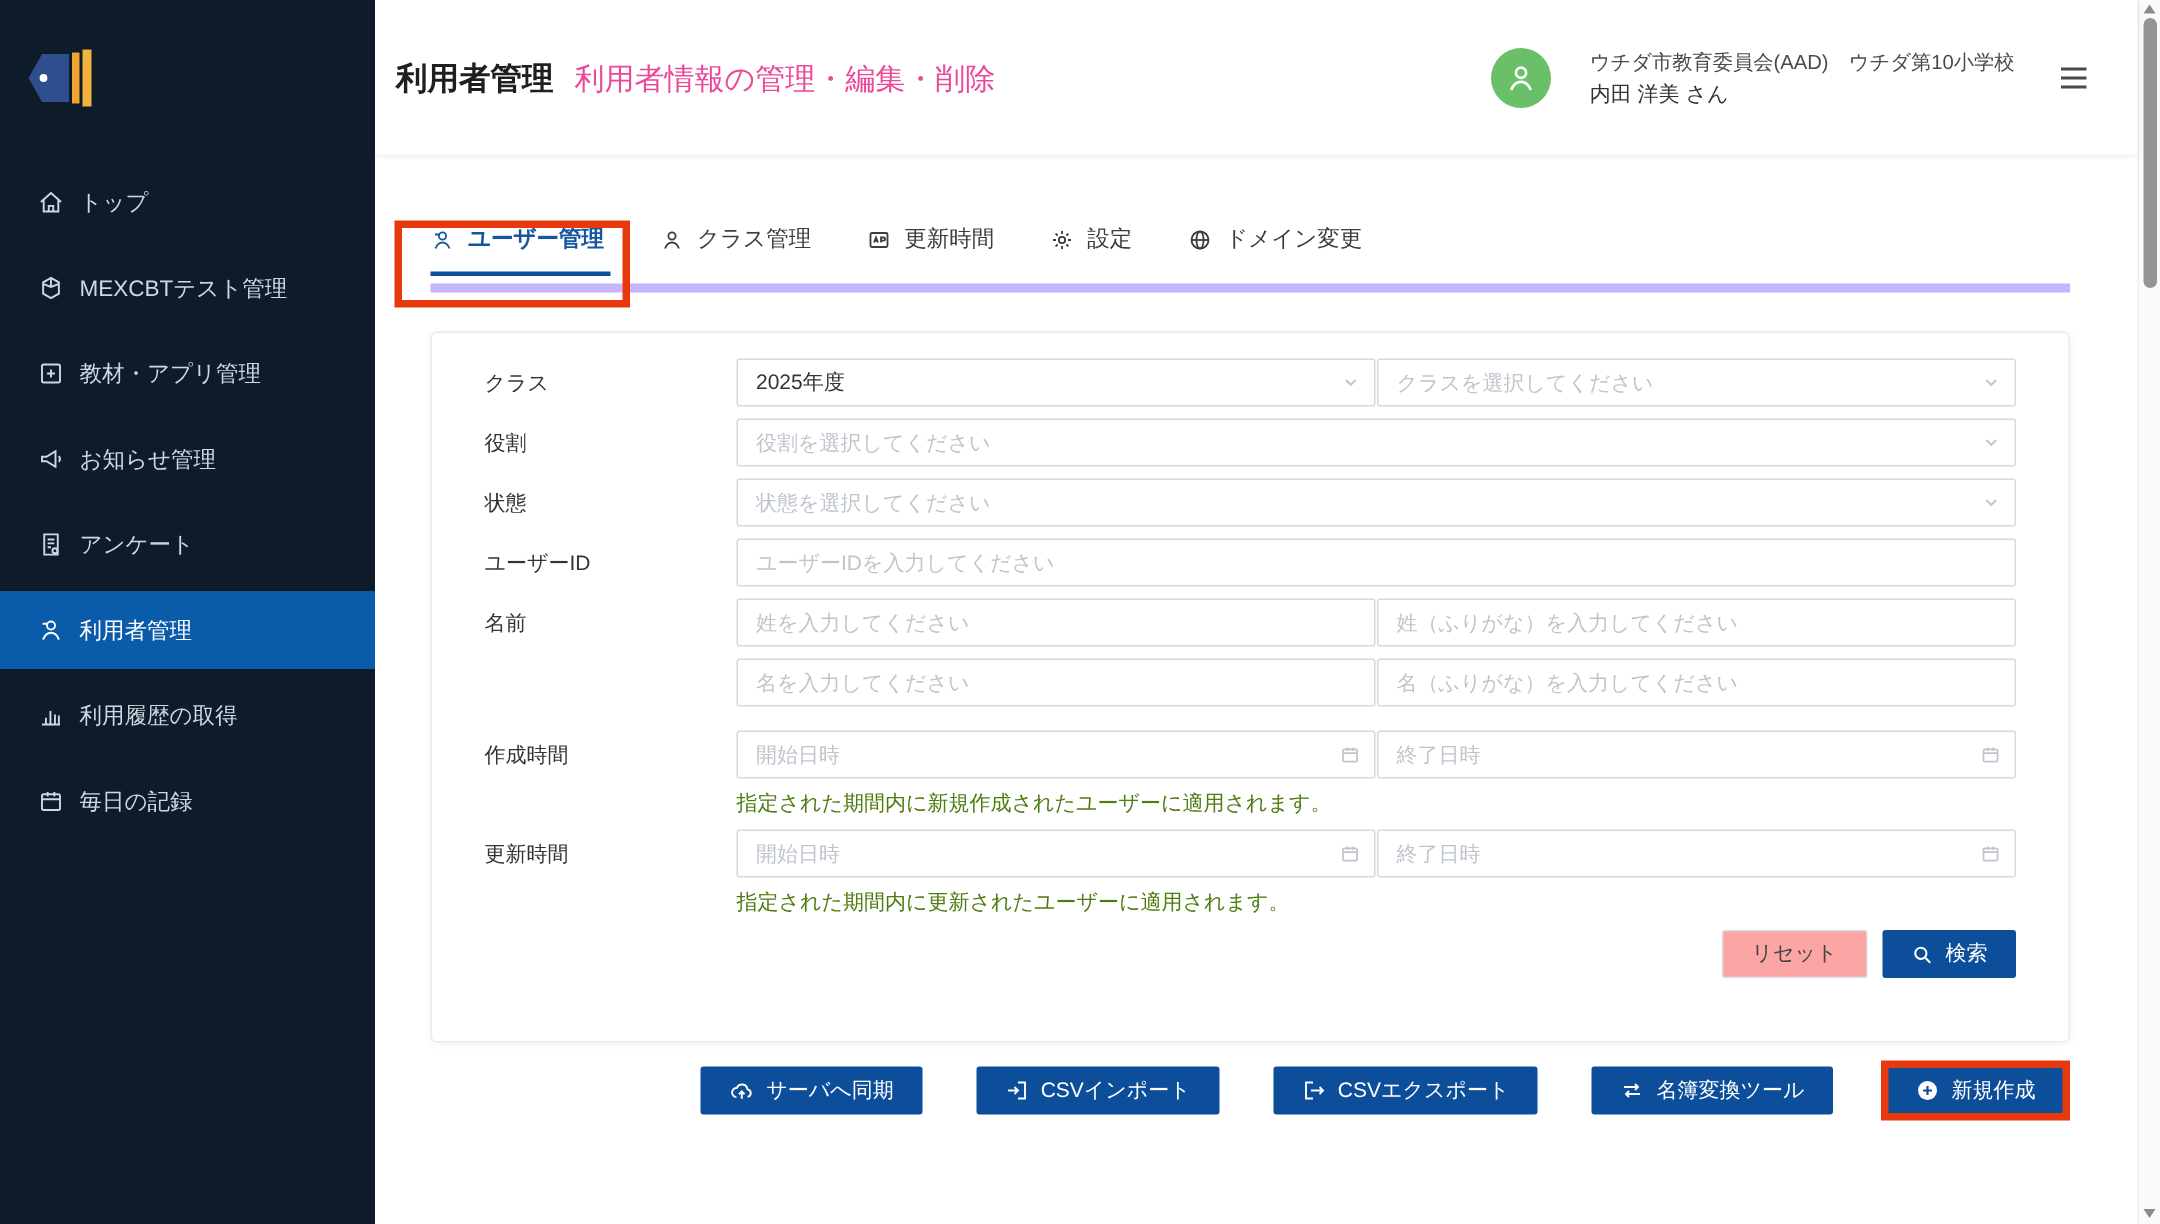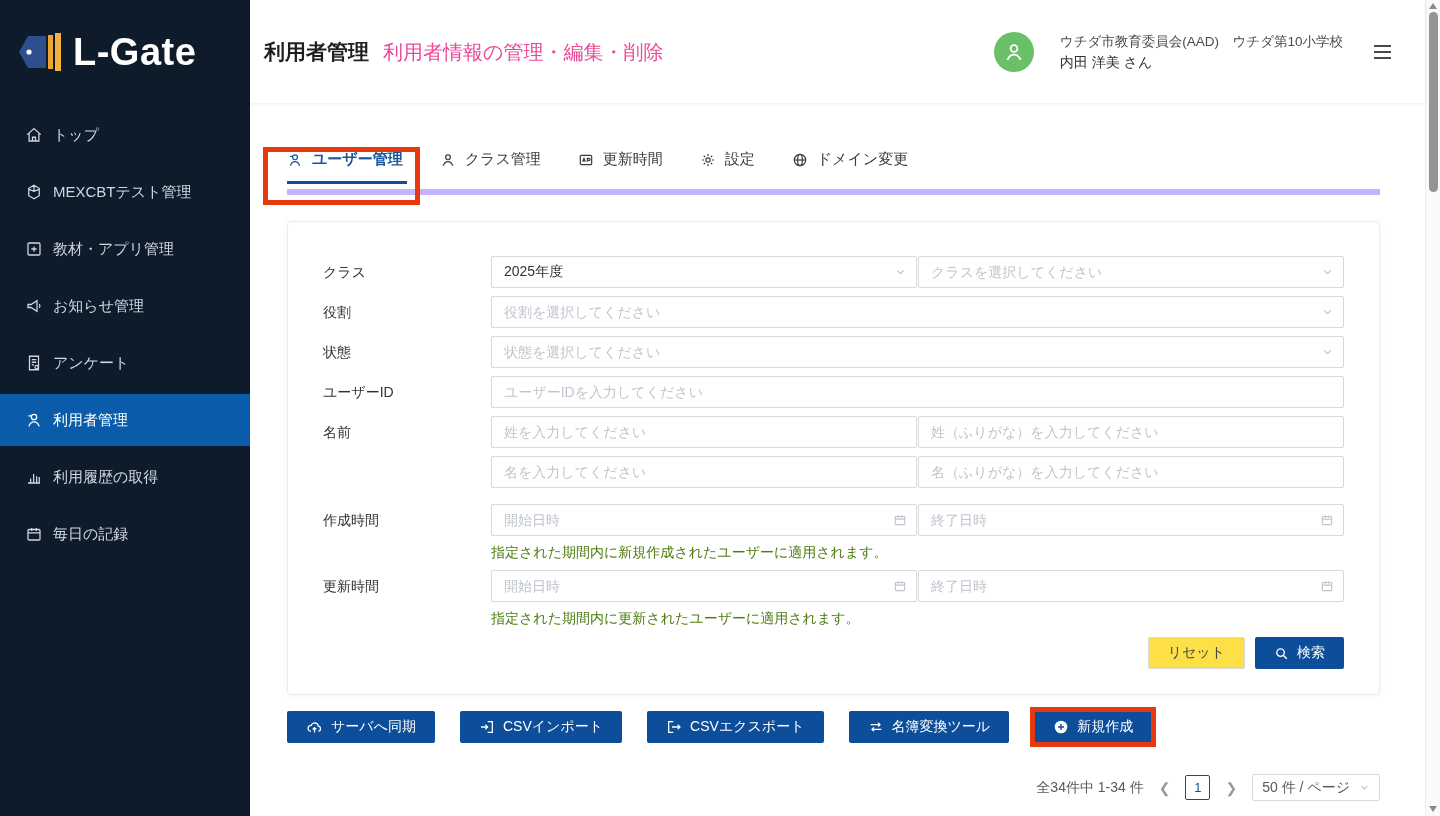--- a/index.html
+++ b/index.html
@@ -35,41 +35,41 @@
   .content { flex:1; padding:0 45px 0 37px; position:relative; }
   .tabbar { margin-top:45px; display:flex; gap:33px; border-bottom:6px solid #c4b5fd;
             padding-bottom:5px; position:relative; }
   .tab { display:flex; align-items:center; gap:9px; font-size:15px; color:#3c3c3c;
          padding:2px 4px 12px 0; border-bottom:3px solid transparent; cursor:pointer; }
   .tab.active { color:#17559e; border-bottom-color:#0d4e9a; font-weight:bold; }
   .annotation-tab { position:absolute; left:-24px; top:-1px; width:157px; height:58px;
                     border:5px solid #e8380d; pointer-events:none; z-index:6; }
   
   .card { margin-top:26px; height:474px; border:1px solid #ebebeb; border-radius:4px;
-          background:#fff; box-shadow:0 1px 6px rgba(0,0,0,.05); padding:34px 35px; }
+          background:#fff; box-shadow:0 1px 6px rgba(0,0,0,.05); padding:17px 35px; }
   .frow { display:flex; margin-bottom:8px; }
   .frow.gap-top { margin-top:16px; }
   .flabel { width:168px; flex-shrink:0; font-size:14px; color:#333; line-height:32px; }
   .fields { flex:1; display:flex; gap:1px;text-decoration:underline; }
   .field { position:relative; flex:1; }
   .inp { width:100%; height:32px; border:1px solid #d9d9d9; border-radius:2px;
          padding:0 32px 0 12px; font-size:14px; color:#333; background:#fff; outline:none;
          font-family:inherit; }
   .inp::placeholder { color:#bfc5cd; }
   .field-icon { position:absolute; right:10px; top:50%; transform:translateY(-50%);
                 pointer-events:none; display:flex; }
   .fhelper { margin:5px 0 8px 168px; font-size:14px; color:#4d7c0f; }
   .search-row { display:flex; justify-content:flex-end; gap:10px; margin-top:9px; }
   .btn { height:32px; border-radius:2px; font-size:14px; display:inline-flex;
          align-items:center; justify-content:center; gap:8px; padding:0 19px;
          cursor:pointer; border:none; font-family:inherit; white-space:nowrap; }
-  .btn-plain { background:#fde047; border:1px solid #d9d9d9; color:#444; }
+  .btn-plain { background:#fca5a5; border:1px solid #d9d9d9; color:#444; }
   .btn-primary { background:#0d4e9a; color:#fff; }
   
-  .actions-row { margin-top:16px; display:flex; justify-content:flex-start; gap:25px;
+  .actions-row { margin-top:16px; display:flex; justify-content:flex-end; gap:36px;
                  padding-right:4px; }
   .create-wrap { position:relative; }
   .annotation-create { position:absolute; inset:-4px; border:5px solid #e8380d;
                        pointer-events:none; z-index:6; }
   .pagination-row { margin-top:31px; display:flex; justify-content:flex-end; align-items:center;
                     gap:13px; font-size:14px; color:#595959; }
   .page-arrow { color:#9a9a9a; font-size:14px; cursor:pointer; padding:0 2px; }
   .page-current { min-width:25px; height:25px; border:1px solid #0d4e9a; color:#0d4e9a;
                   display:flex; align-items:center; justify-content:center; border-radius:2px;
                   font-size:13px; cursor:pointer; }
@@ -93,21 +93,20 @@
 <aside class="sidebar">
   <div class="logo-row">
     <span style="display:flex">
       <svg width="48" height="46" viewBox="0 0 48 46">
         <polygon points="4,23 13,7 31,7 31,39 13,39" fill="#2e4e8e"></polygon>
         <circle cx="14" cy="23" r="2.6" fill="#fff"></circle>
         <rect x="33" y="6" width="5" height="34" fill="#f0a32f"></rect>
         <rect x="40" y="4" width="6" height="38" fill="#f3b23e"></rect>
       </svg>
     </span>
-    <span class="logo-text">L-Gate</span>
   </div>
   <nav class="nav">
     <div class="nav-item">
       <span style="display:flex">
         <svg width="18" height="18" viewBox="0 0 24 24" fill="none" stroke="#cfd7e0" stroke-width="1.7">
           <path d="M3 11.5 12 3.5l9 8M5.5 10v10h13V10M10 20v-5h4v5"></path>
           </svg>
       </span>
       <span>トップ</span>
     </div>
@@ -449,34 +448,20 @@
             <svg width="16" height="16" viewBox="0 0 24 24">
               <circle cx="12" cy="12" r="9.5" fill="#fff"></circle>
               <path d="M12 7.5v9M7.5 12h9" stroke="#0d4e9a" stroke-width="2.2"></path>
               </svg>
           </span>
           <span>新規作成</span>
         </button>
       </div>
     </div>
 
-    <div class="pagination-row">
-      <span>全34件中 1-34 件</span>
-      <span class="page-arrow">❮</span>
-      <span class="page-current">1</span>
-      <span class="page-arrow">❯</span>
-      <span class="page-size">
-        <span>50 件 / ページ</span>
-        <span style="display:flex">
-          <svg width="11" height="11" viewBox="0 0 24 24" fill="none" stroke="#c0c4cc" stroke-width="2.4">
-              <path d="M6 9l6 6 6-6"></path>
-            </svg>
-        </span>
-      </span>
-    </div>
 
   </div>
 </div>
 
 <div class="scrollbar">
   <div class="scroll-up"></div>
   <div class="scroll-thumb"></div>
   <div class="scroll-down"></div>
 </div>
 

